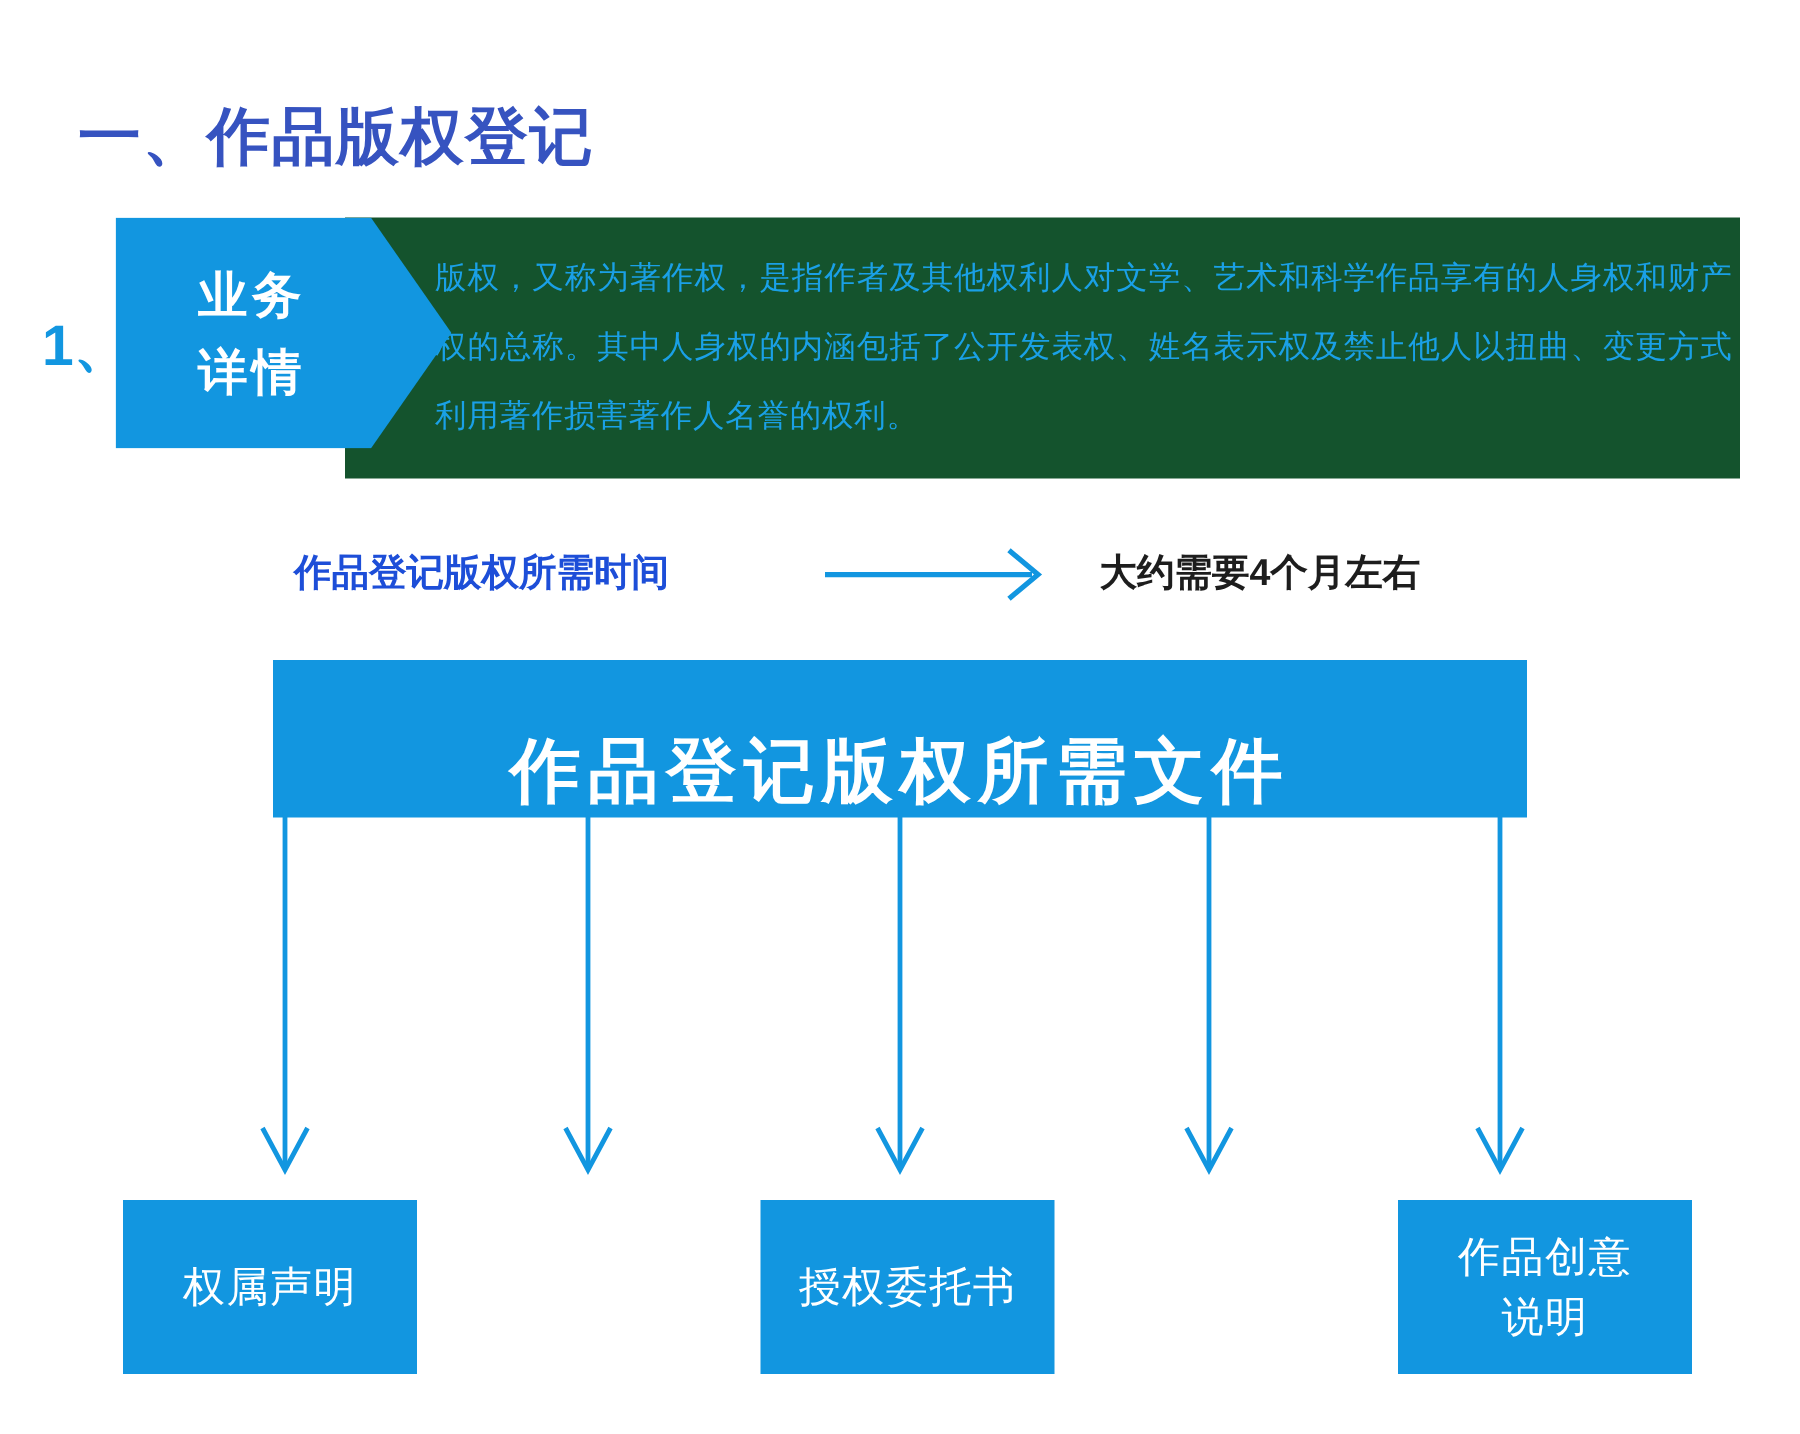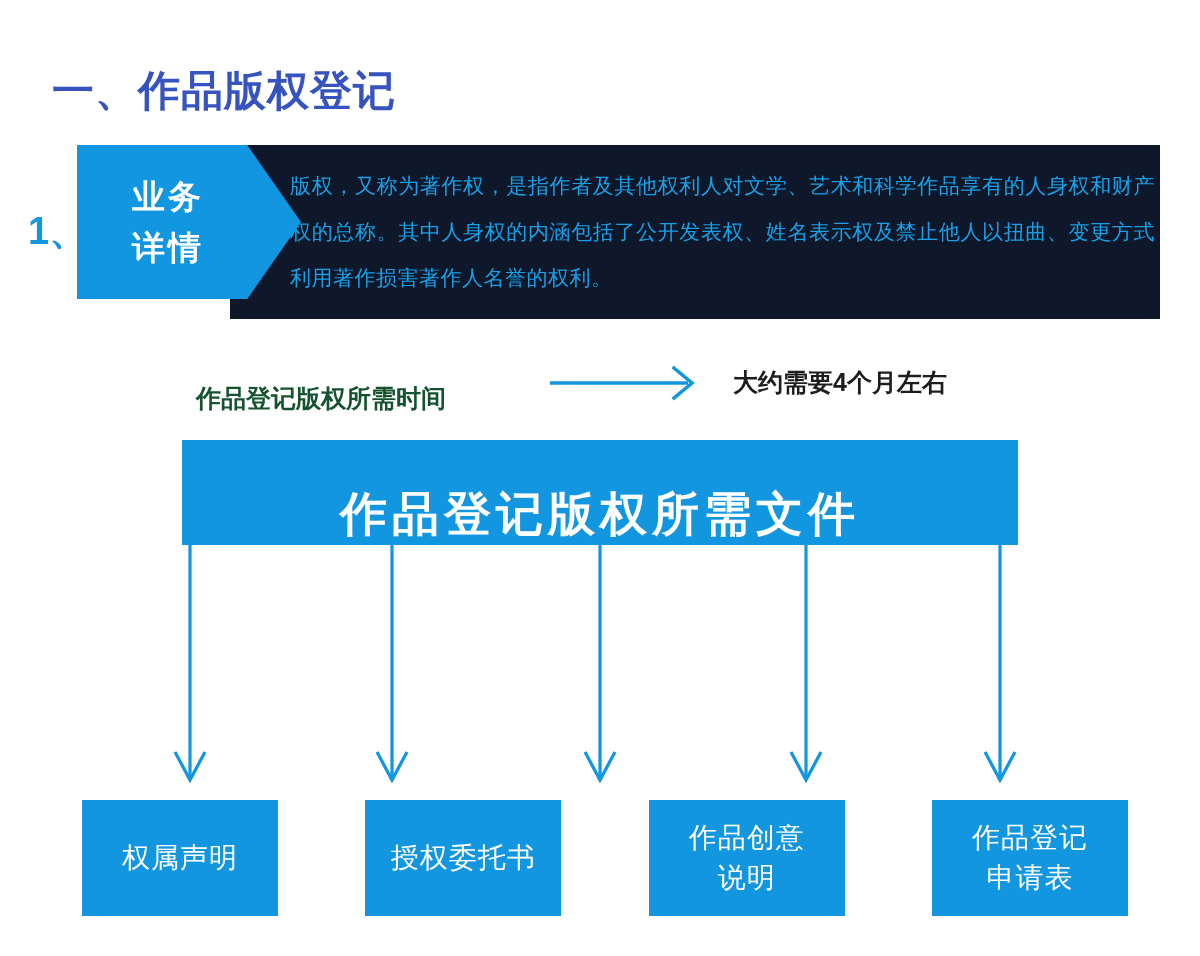--- a/index.html
+++ b/index.html
@@ -53,21 +53,21 @@
     color: #1296e0;
     white-space: nowrap;
   }
 
   .band-body {
     position: absolute;
     left: 230px;
     top: 0px;
     width: 930px;
     height: 174px;
-    background: #0f172a;
+    background: #14532d;
   }
 
   .band-paragraph {
     position: absolute;
     left: 60px;
     top: 18px;
     width: 865px;
     font-size: 21px;
     line-height: 46px;
     color: #1aa0e6;
@@ -106,25 +106,25 @@
     position: absolute;
     left: 0px;
     top: 360px;
     width: 1200px;
     height: 44px;
   }
 
   .duration-label {
     position: absolute;
     left: 196px;
-    top: 20px;
+    top: 4px;
     font-size: 25px;
     line-height: 36px;
     font-weight: 700;
-    color: #14532d;
+    color: #1d4ed8;
     white-space: nowrap;
   }
 
   .duration-arrow {
     position: absolute;
     left: 548px;
     top: 2px;
     width: 150px;
     height: 40px;
   }
@@ -265,18 +265,15 @@
   <div class="doc-boxes">
     <div class="doc-box">
       <span class="doc-box-text">权属声明</span>
     </div>
     <div class="doc-box">
       <span class="doc-box-text">授权委托书</span>
     </div>
     <div class="doc-box">
       <span class="doc-box-text">作品创意<br>说明</span>
     </div>
-    <div class="doc-box">
-      <span class="doc-box-text">作品登记<br>申请表</span>
-    </div>
   </div>
 
 </div>
 
 </body></html>

